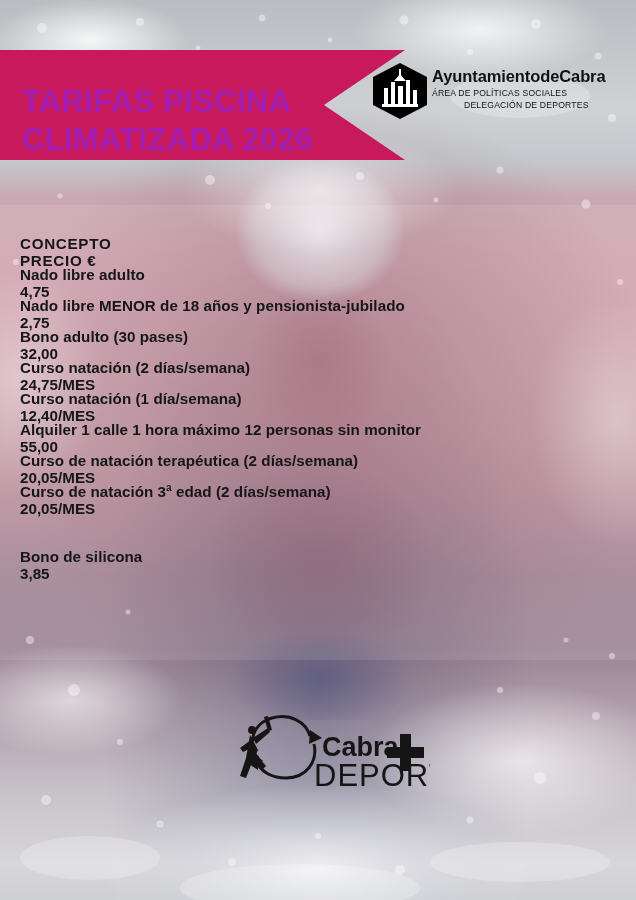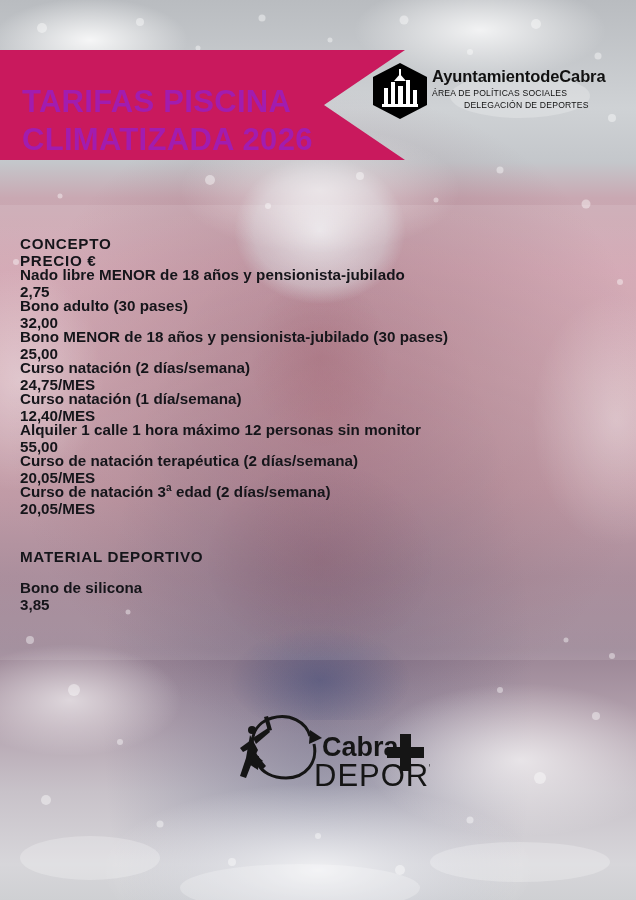--- a/index.html
+++ b/index.html
@@ -287,32 +287,32 @@
   </div>
 
   <div class="table">
 
     <div class="row head">
       <span class="concept">CONCEPTO</span>
       <span class="price">PRECIO €</span>
     </div>
 
     <div class="row">
+      <span class="concept">Nado libre adulto</span>
+      <span class="price">4,75</span>
+    </div>
+    <div class="row">
       <span class="concept">Nado libre MENOR de 18 años y pensionista-jubilado</span>
       <span class="price">2,75</span>
     </div>
     <div class="row">
       <span class="concept">Bono  adulto (30 pases)</span>
       <span class="price">32,00</span>
     </div>
     <div class="row">
-      <span class="concept">Bono MENOR de 18 años y pensionista-jubilado  (30 pases)</span>
-      <span class="price">25,00</span>
-    </div>
-    <div class="row">
       <span class="concept">Curso natación (2 días/semana)</span>
       <span class="price">24,75/MES</span>
     </div>
     <div class="row">
       <span class="concept">Curso natación (1 día/semana)</span>
       <span class="price">12,40/MES</span>
     </div>
     <div class="row">
       <span class="concept">Alquiler 1 calle 1 hora máximo 12 personas sin monitor</span>
       <span class="price">55,00</span>
@@ -321,21 +321,20 @@
       <span class="concept">Curso de natación terapéutica (2 días/semana)</span>
       <span class="price">20,05/MES</span>
     </div>
     <div class="row">
       <span class="concept">Curso de natación 3ª edad (2 días/semana)</span>
       <span class="price">20,05/MES</span>
     </div>
 
     <div class="section-gap"></div>
 
-    <div class="section-title">MATERIAL DEPORTIVO</div>
 
     <div class="row">
       <span class="concept">Bono de silicona</span>
       <span class="price">3,85</span>
     </div>
   </div>
 
   <div class="cabra-logo">
     <svg width="220" height="100" viewBox="0 0 220 100">
       <g fill="none" stroke="#151515" stroke-width="3">

